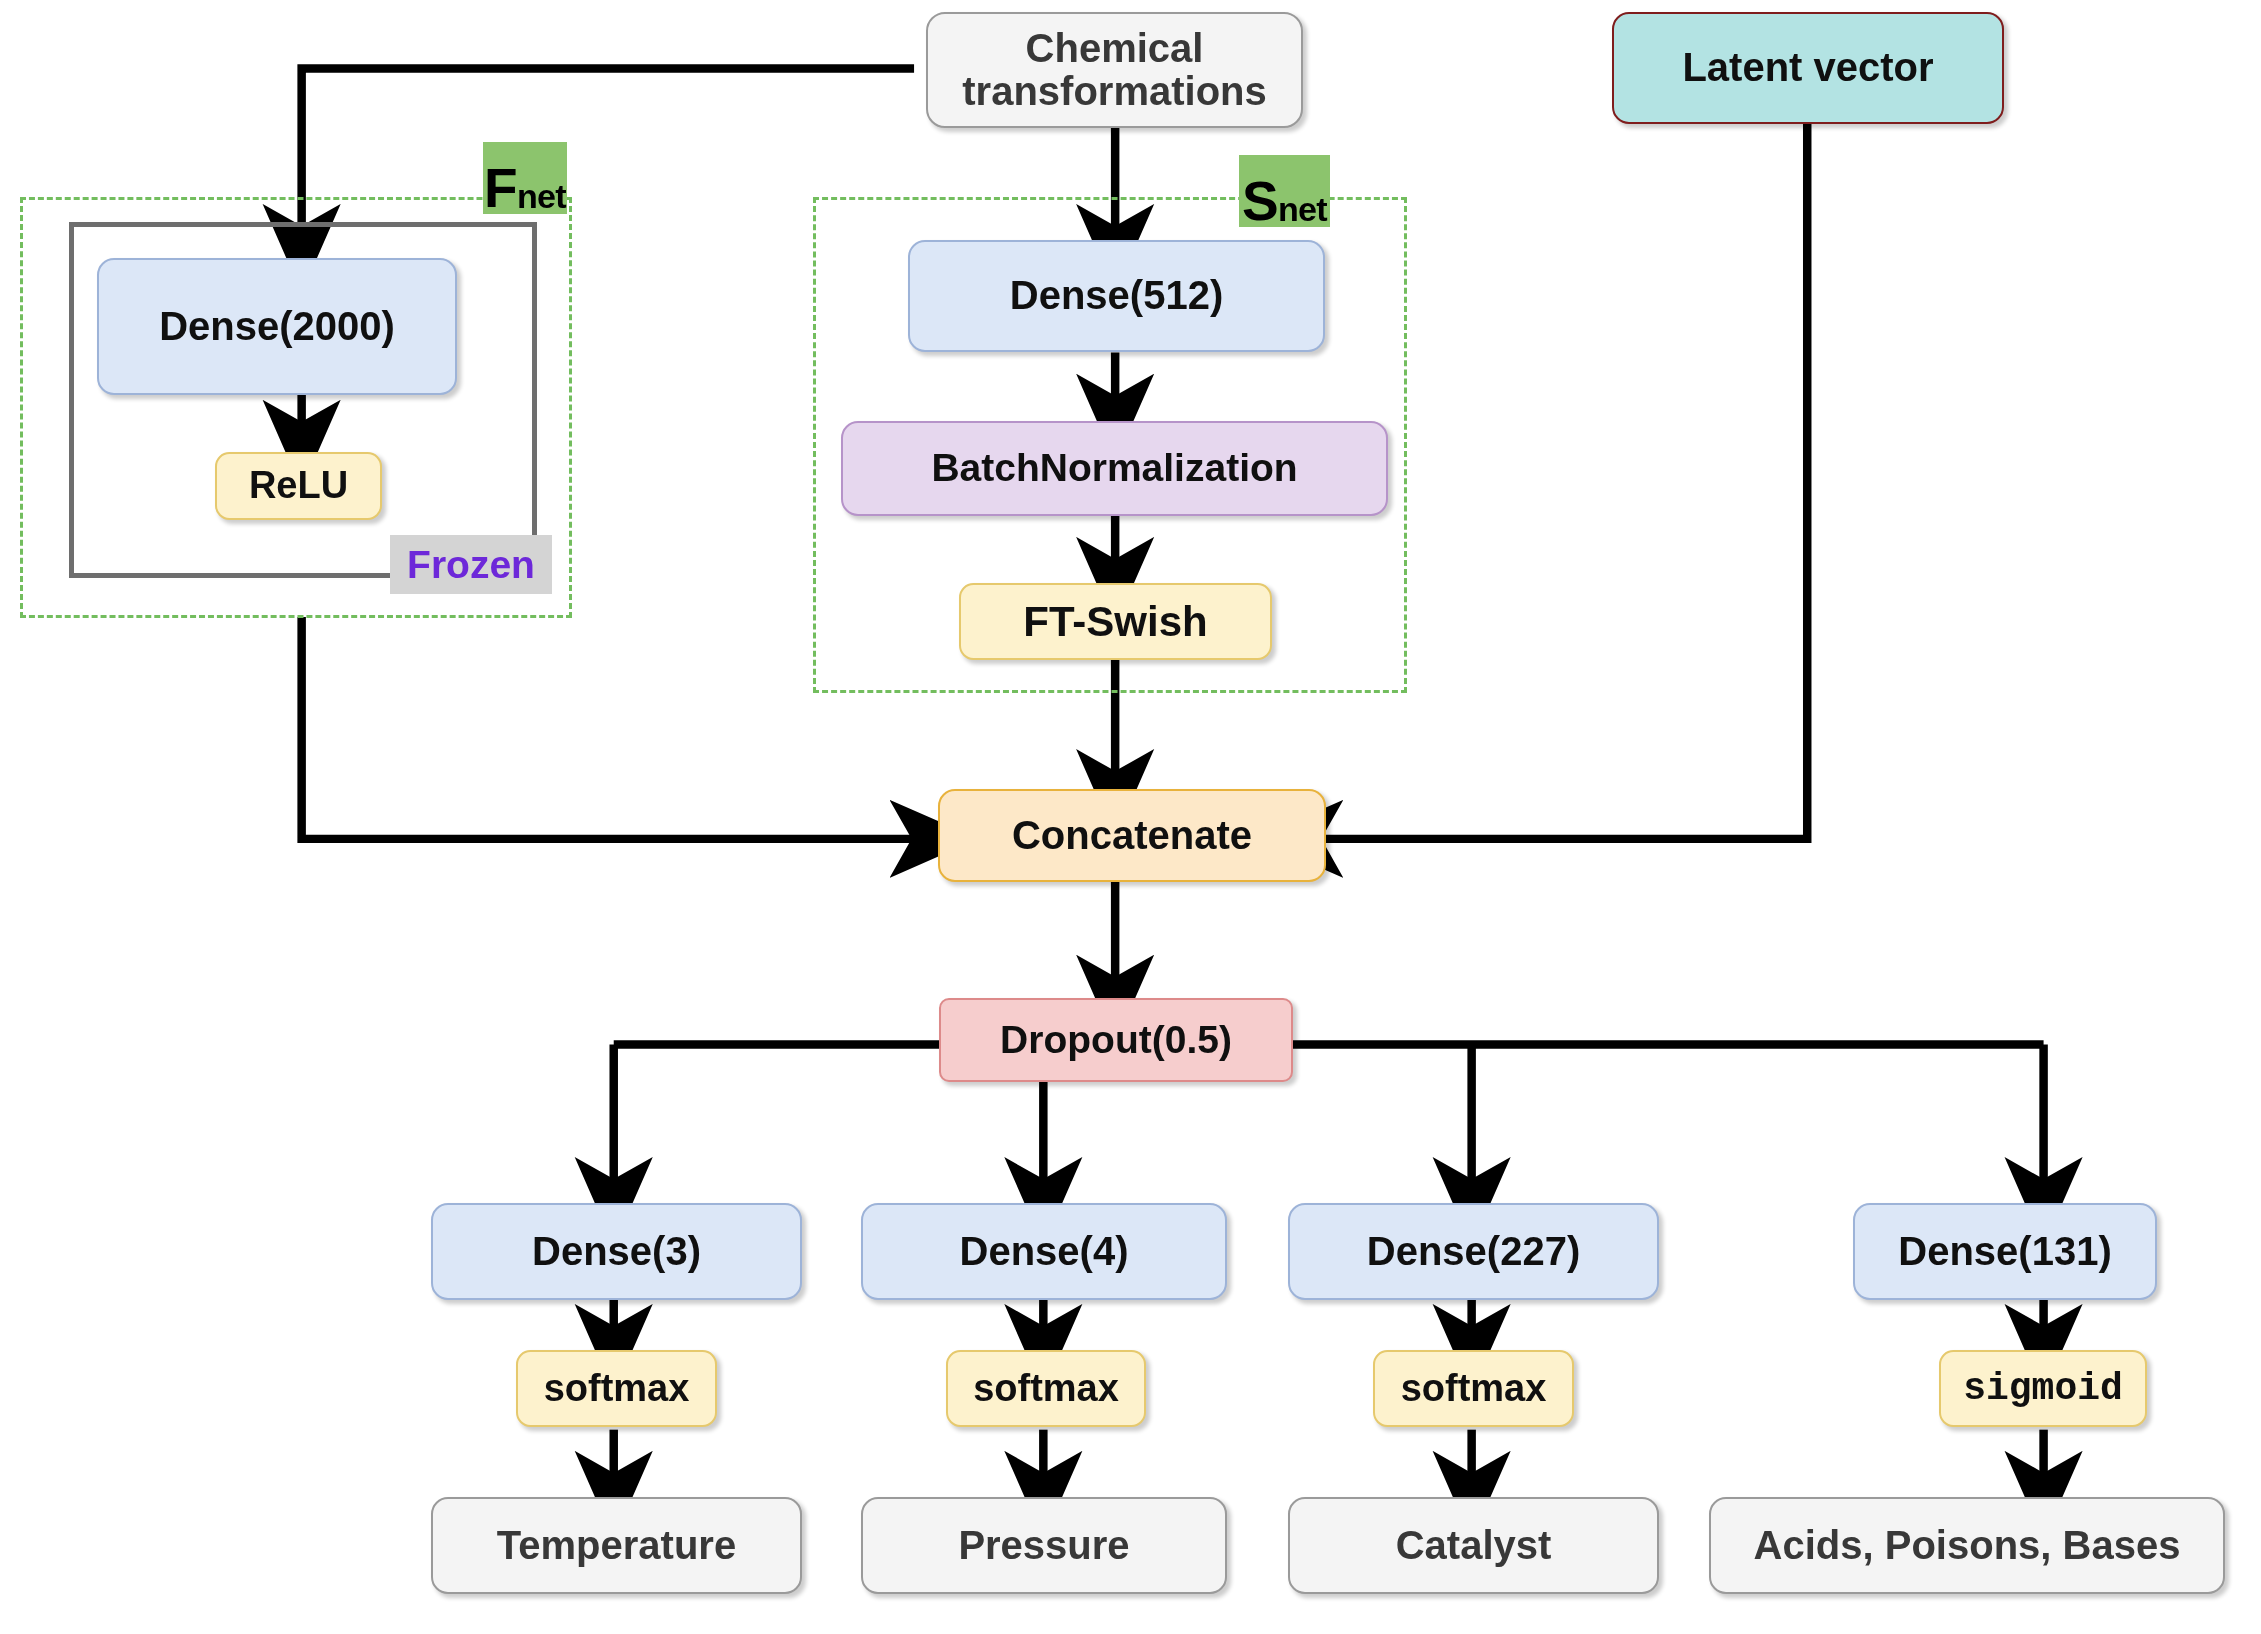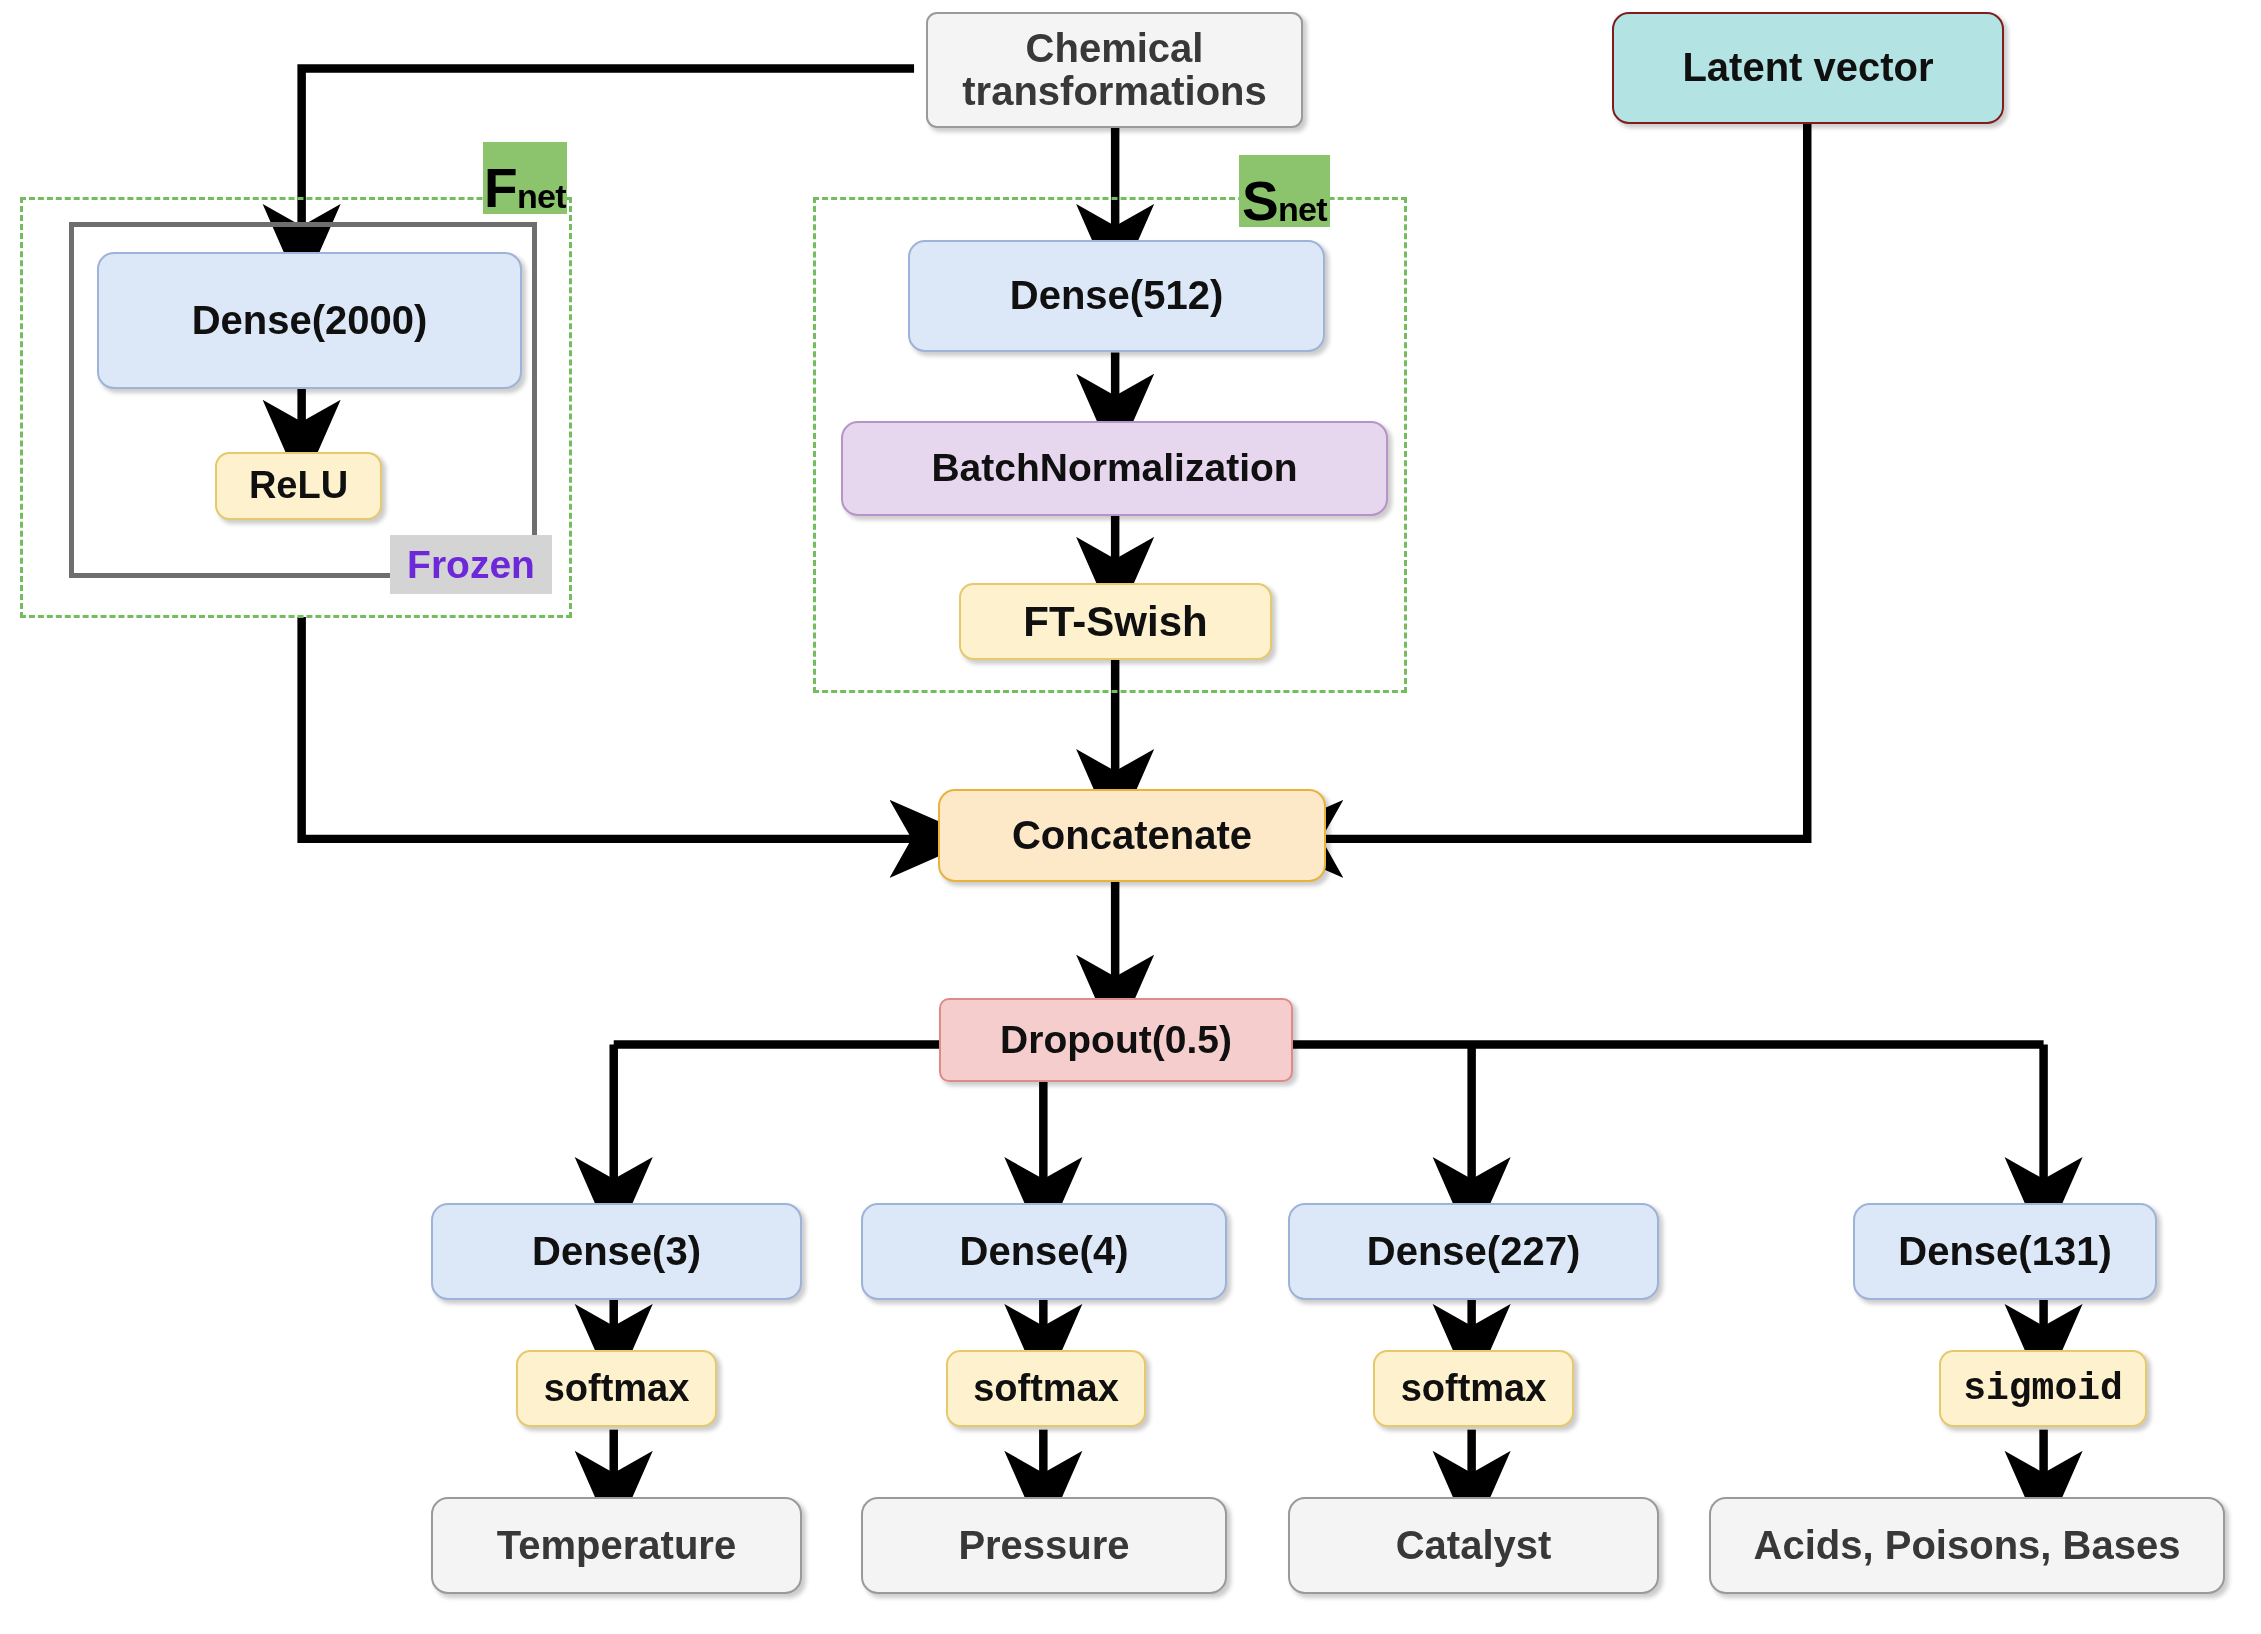--- a/index.html
+++ b/index.html
@@ -148,21 +148,21 @@
 
   <div class="chip-green" style="left:483px; top:142px; width:84px; height:72px; font-size:55px;">
     <span class="base">F</span>
       <span class="sub">net</span>
   </div>
 
   <div class="chip-gray" style="left:390px; top:535px; width:162px; height:59px; font-size:39px;">
     <span>Frozen</span>
   </div>
 
-  <div class="node n-dense" style="left:97px; top:252px; width:425px; height:137px; font-size:40px;">
+  <div class="node n-dense" style="left:97px; top:258px; width:360px; height:137px; font-size:40px;">
     <span>Dense(2000)</span>
   </div>
 
   <div class="node n-act" style="left:215px; top:452px; width:167px; height:68px; font-size:38px;">
     <span>ReLU</span>
   </div>
 
   <div class="group-dash" style="left:813px; top:197px; width:594px; height:496px;"></div>
 
   <div class="chip-green" style="left:1239px; top:155px; width:91px; height:72px; font-size:55px;">
@@ -175,21 +175,21 @@
   </div>
 
   <div class="node n-norm" style="left:841px; top:421px; width:547px; height:95px; font-size:39px;">
     <span>BatchNormalization</span>
   </div>
 
   <div class="node n-act" style="left:959px; top:583px; width:313px; height:77px; font-size:42px;">
     <span>FT-Swish</span>
   </div>
 
-  <div class="node n-io" style="left:926px; top:11.8px; width:377px; height:116px; font-size:40px; flex-direction:column; border-radius:11px;">
+  <div class="node n-io" style="left:926px; top:11.8px; width:377px; height:116px; font-size:40px; flex-direction:column; border-radius:19px;">
     <span>Chemical</span>
     <span>transformations</span>
   </div>
 
   <div class="node n-latent" style="left:1612px; top:11.8px; width:392px; height:112px; font-size:40px;">
     <span>Latent vector</span>
   </div>
 
   <div class="node n-concat" style="left:938px; top:789px; width:388px; height:93px; font-size:40px;">
     <span>Concatenate</span>

